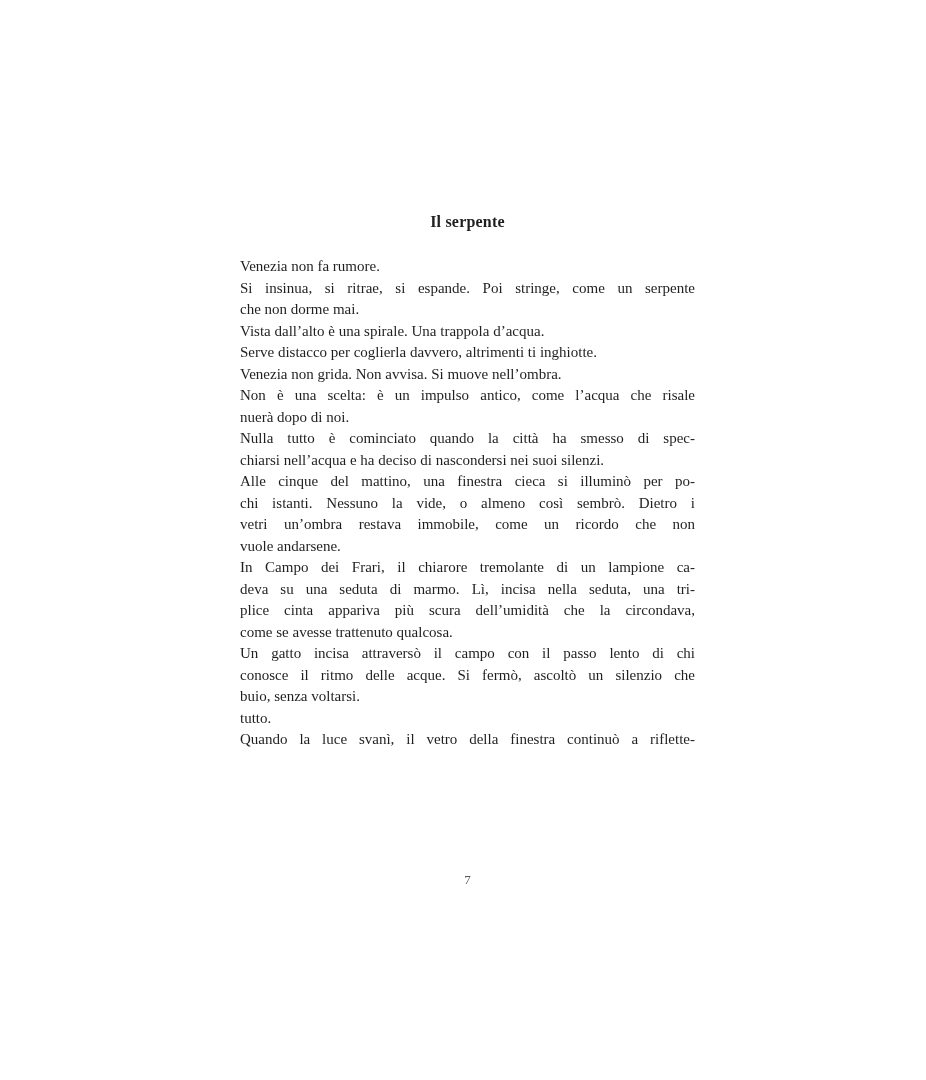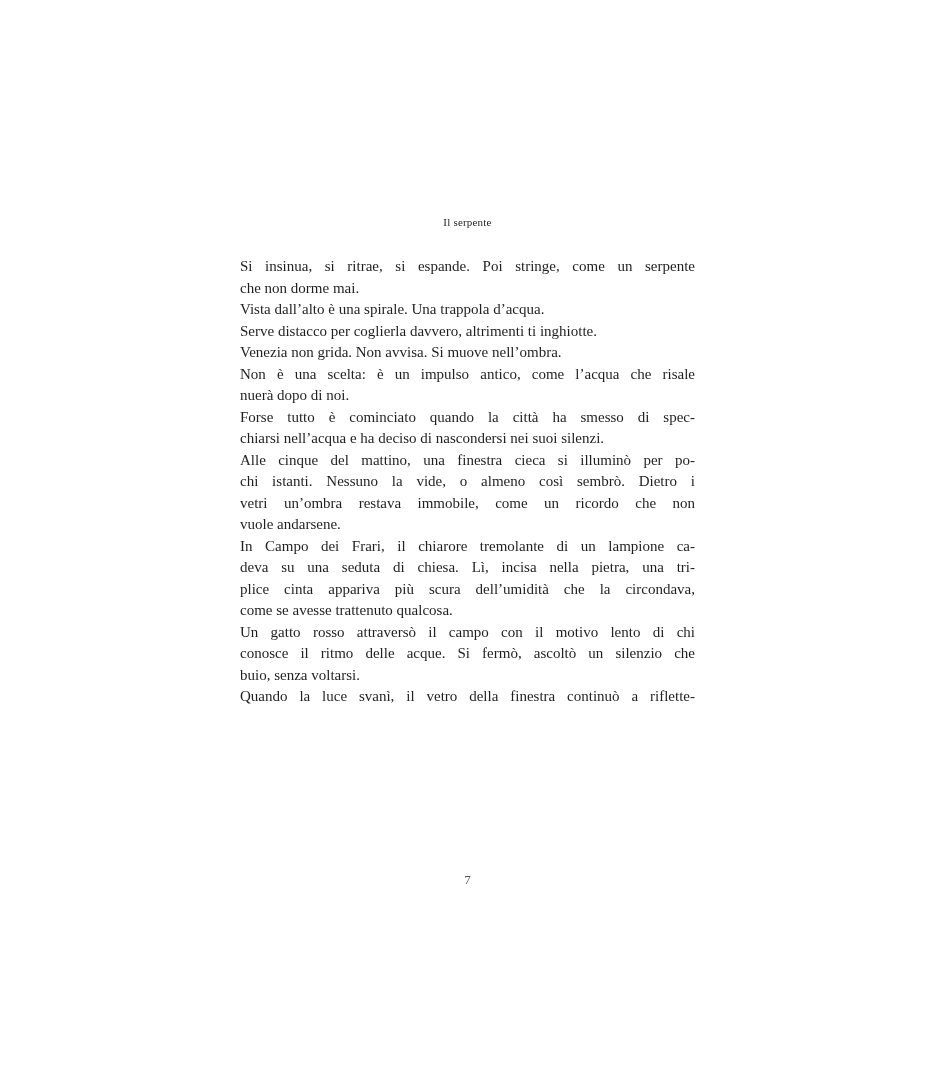--- a/index.html
+++ b/index.html
@@ -17,22 +17,22 @@
     color: var(--text-color, #1f1f1f);
   }
   .column {
     position: absolute;
     left: 240px;
     width: 455px;
   }
   .chapter-title {
     top: 211px;
     text-align: center;
-    font-weight: 400;
-    font-size: 11px;
+    font-weight: 700;
+    font-size: 16px;
     line-height: 22px;
     letter-spacing: 0.2px;
   }
   .body-text {
     top: 256px;
   }
   .line {
     font-size: 15px;
     line-height: 21.5px;
     white-space: normal;
@@ -50,37 +50,39 @@
     color: var(--pagenum-color, #575757);
   }
 </style>
 </head>
 <body>
 
 <div class="page">
   <div class="column chapter-title">Il serpente</div>
 
   <div class="column body-text">
+      <div class="line">Venezia non fa rumore.</div>
       <div class="line j">Si insinua, si ritrae, si espande. Poi stringe, come un serpente</div>
       <div class="line">che non dorme mai.</div>
       <div class="line">Vista dall’alto è una spirale. Una trappola d’acqua.</div>
       <div class="line">Serve distacco per coglierla davvero, altrimenti ti inghiotte.</div>
       <div class="line">Venezia non grida. Non avvisa. Si muove nell’ombra.</div>
       <div class="line j">Non è una scelta: è un impulso antico, come l’acqua che risale</div>
       <div class="line">nuerà dopo di noi.</div>
-      <div class="line j">Forse tutto è cominciato quando la città ha smesso di spec-</div>
+      <div class="line j">Nulla tutto è cominciato quando la città ha smesso di spec-</div>
       <div class="line">chiarsi nell’acqua e ha deciso di nascondersi nei suoi silenzi.</div>
       <div class="line j">Alle cinque del mattino, una finestra cieca si illuminò per po-</div>
       <div class="line j">chi istanti. Nessuno la vide, o almeno così sembrò. Dietro i</div>
       <div class="line j">vetri un’ombra restava immobile, come un ricordo che non</div>
       <div class="line">vuole andarsene.</div>
       <div class="line j">In Campo dei Frari, il chiarore tremolante di un lampione ca-</div>
-      <div class="line j">deva su una seduta di chiesa. Lì, incisa nella pietra, una tri-</div>
+      <div class="line j">deva su una seduta di marmo. Lì, incisa nella seduta, una tri-</div>
       <div class="line j">plice cinta appariva più scura dell’umidità che la circondava,</div>
       <div class="line">come se avesse trattenuto qualcosa.</div>
-      <div class="line j">Un gatto rosso attraversò il campo con il motivo lento di chi</div>
+      <div class="line j">Un gatto incisa attraversò il campo con il passo lento di chi</div>
       <div class="line j">conosce il ritmo delle acque. Si fermò, ascoltò un silenzio che</div>
       <div class="line">buio, senza voltarsi.</div>
+      <div class="line">tutto.</div>
       <div class="line j">Quando la luce svanì, il vetro della finestra continuò a riflette-</div>
     </div>
 
   <div class="column page-number">7</div>
 </div>
 
 </body></html>

